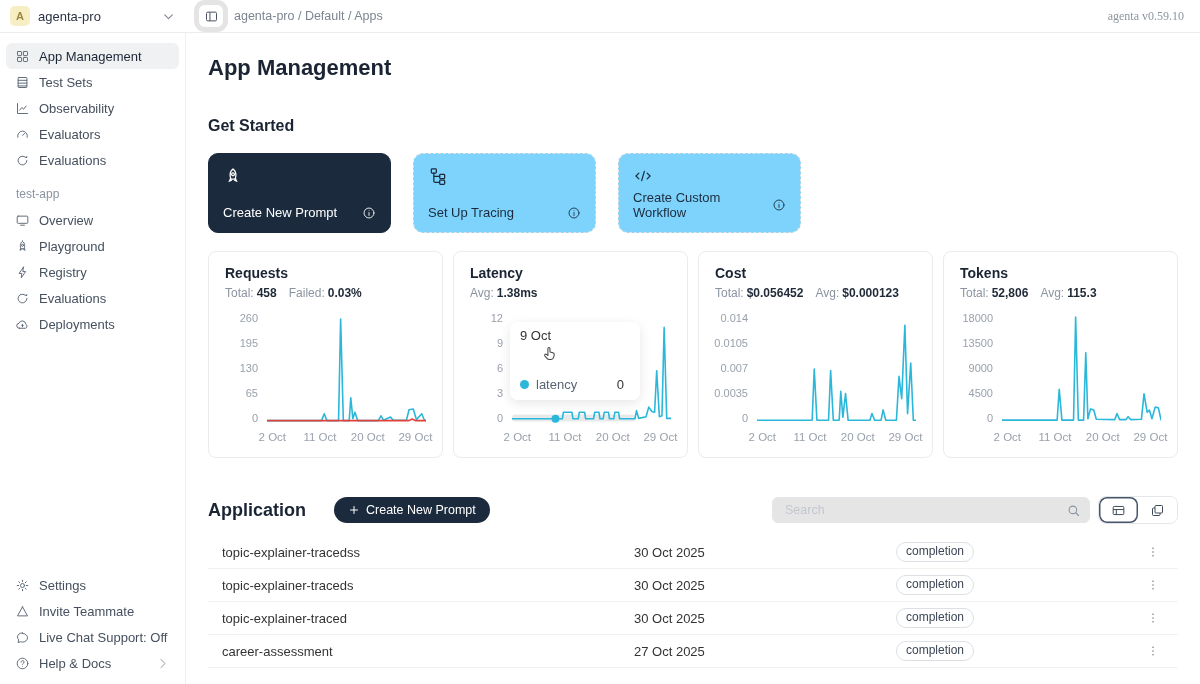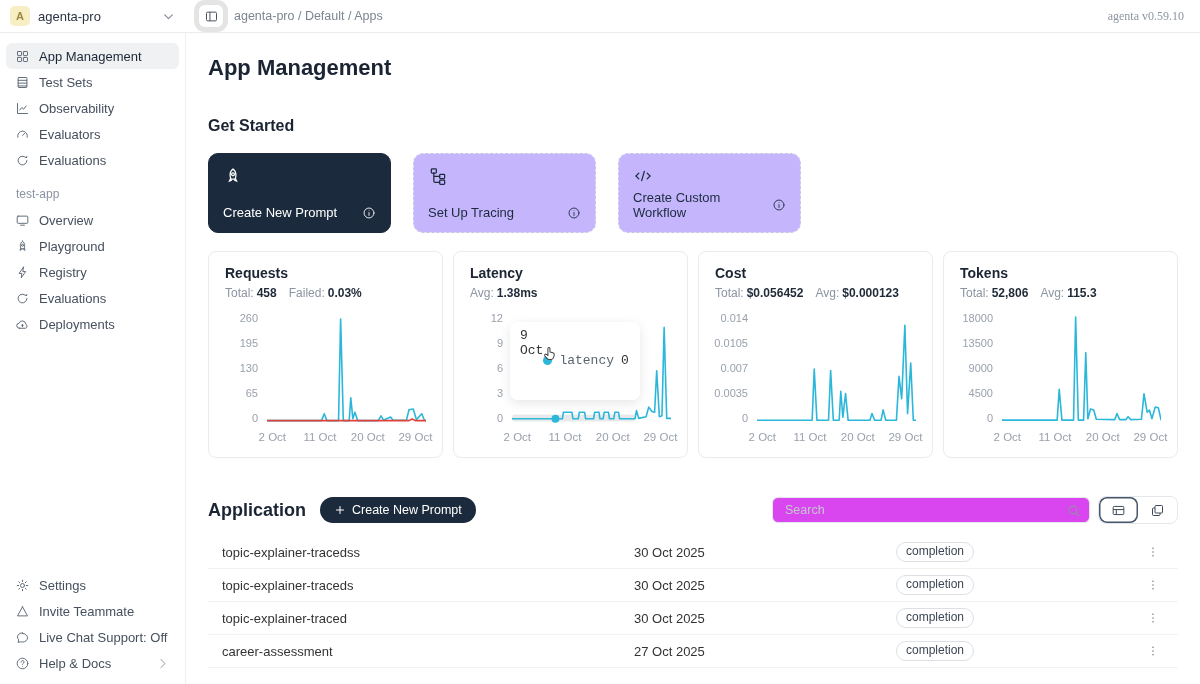--- a/index.html
+++ b/index.html
@@ -39,21 +39,21 @@
 
   
   .main { grid-row:2; grid-column:2; overflow:hidden; padding:0 22px; position:relative; background:#fff; }
   .page-title { font-size:22px; font-weight:700; color:#1a2433; margin-top:22px; }
   .section-title { font-size:16px; font-weight:700; color:#1a2433; margin-top:36px; }
 
   
   .gs-row { display:flex; gap:22px; margin-top:18px; }
   .gs-card { width:183px; height:80px; border-radius:10px; padding:12px 14px; display:flex;
     flex-direction:column; justify-content:space-between; cursor:pointer;
-    border:1px dashed #e2e2e2; background:#c4b5fd; color:#1b2b3d; }
+    border:1px dashed #e2e2e2; background:#7dd3fc; color:#1b2b3d; }
   .gs-card.dark { background:#1b2b3d; color:#fff; border:1px solid #1b2b3d; }
   .gs-card .top .icon svg { width:20px; height:20px; }
   .gs-bottom { display:flex; align-items:center; justify-content:space-between; }
   .gs-label { font-size:13px; font-weight:500; }
   .gs-bottom .icon svg { width:14px; height:14px; }
 
   
   .charts-row { display:flex; gap:10px; margin-top:18px; }
   .chart-card { flex:1; height:207px; border:1px solid #ebebeb; border-radius:8px; background:#fff;
     padding:13px 16px 8px; position:relative; }
@@ -65,37 +65,37 @@
     align-items:flex-end; padding-right:9px; font-size:11px; color:#99a1ac; }
   .plot-wrap { flex:1; }
   .plot { height:112px; position:relative; }
   .plot-svg { position:absolute; inset:0; width:100%; height:100%; }
   .xlabels { position:relative; height:16px; margin-top:7px; font-size:11.5px; color:#99a1ac; }
   .xlabels span { position:absolute; transform:translateX(-50%); white-space:nowrap; top:0; }
 
   
   .chart-tooltip { position:absolute; left:56px; top:70px; width:130px; height:78px; z-index:3;
     background:rgba(255,255,255,.95); border-radius:8px; box-shadow:0 3px 12px rgba(0,0,0,.10);
-    padding:6px 10px; display:flex; justify-content:flex-start;font-family:Liberation Mono, monospace; }
+    padding:6px 10px; display:flex; flex-direction:column; justify-content:space-between; }
   .tt-date { font-size:13px; color:#333; }
   .tt-row { display:flex; align-items:center; gap:7px; font-size:13px; color:#5a6470; padding-bottom:2px; }
   .tt-dot { width:9px; height:9px; border-radius:50%; background:#2bb7da; flex:0 0 auto; }
   .tt-val { margin-left:auto; color:#333; padding-right:6px; }
   .hand-cursor { position:absolute; left:86px; top:92px; z-index:4; }
   .hand-cursor svg { width:19px; height:19px; }
 
   
-  .app-row { display:flex; align-items:center; margin-top:38px; gap:14px; }
+  .app-row { display:flex; align-items:center; margin-top:38px; gap:28px; }
   .app-title { font-size:18px; font-weight:700; color:#1a2433; }
   .create-btn { display:flex; align-items:center; gap:6px; background:#1b2b3d; color:#fff; border:none;
     border-radius:15px; height:26px; padding:0 14px; font-size:12.5px; cursor:pointer; font-family:inherit; }
   .create-btn .icon { color:#fff; } .create-btn .icon svg { width:12px; height:12px; }
   .app-right { margin-left:auto; display:flex; align-items:center; gap:8px; }
   .search-box { width:318px; height:26px; border:1px solid #e3e6ea; border-radius:6px; display:flex;
-    align-items:center; padding:0 8px 0 10px; background:#d946ef; }
+    align-items:center; padding:0 8px 0 10px; background:#e5e5e5; }
   .search-box input { border:none; outline:none; flex:1; font-size:12.5px; color:#333;
     font-family:inherit; background:transparent; }
   .search-box input::placeholder { color:#c3c8cf; }
   .search-box .icon { color:#8a93a0; }
   .view-toggle { display:flex; border:1px solid #e3e6ea; border-radius:8px; height:28px; overflow:hidden; }
   .vt-btn { width:39px; display:flex; align-items:center; justify-content:center; background:#fff;
     border:none; cursor:pointer; color:#3f4a57; }
   .vt-btn.selected { box-shadow:inset 0 0 0 1.5px #46566a; border-radius:8px; }
   .vt-btn .icon svg { width:15px; height:15px; }
 

